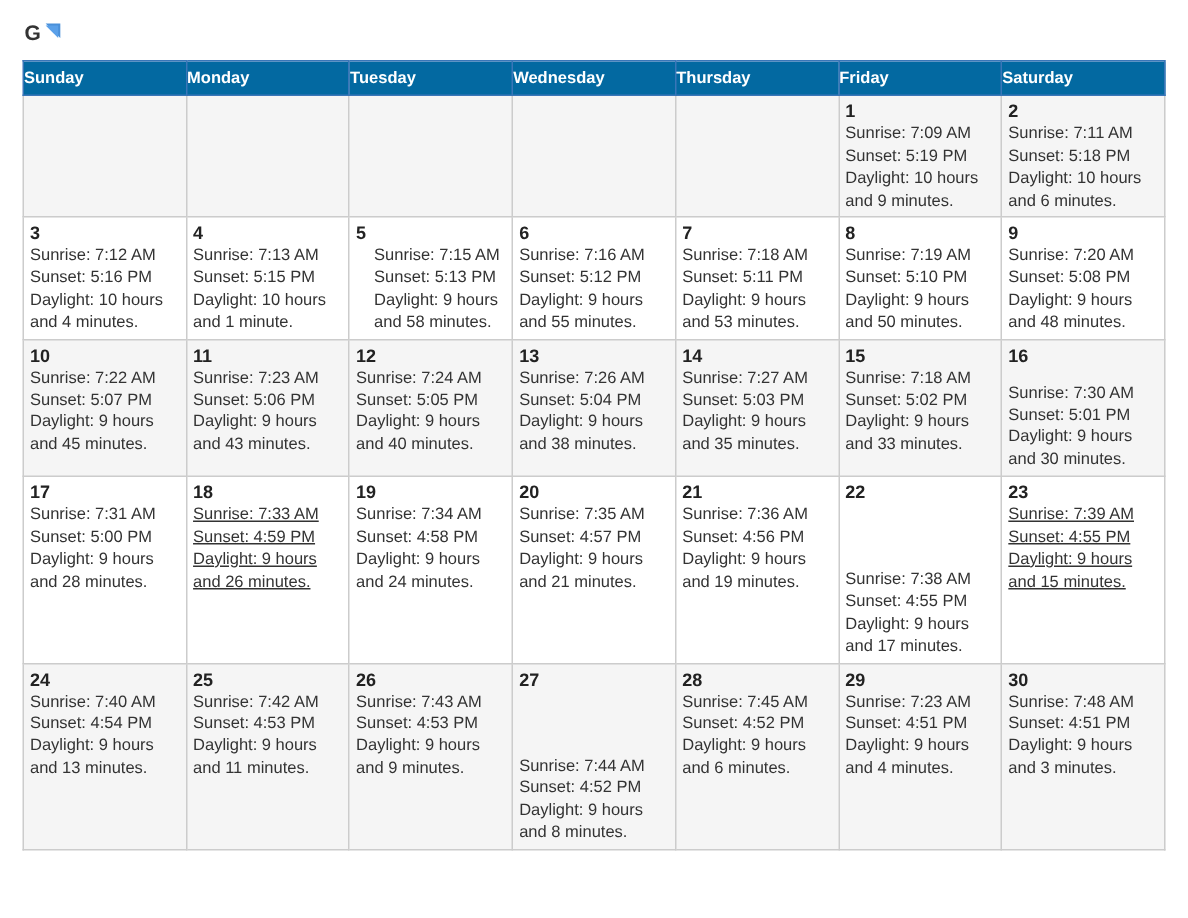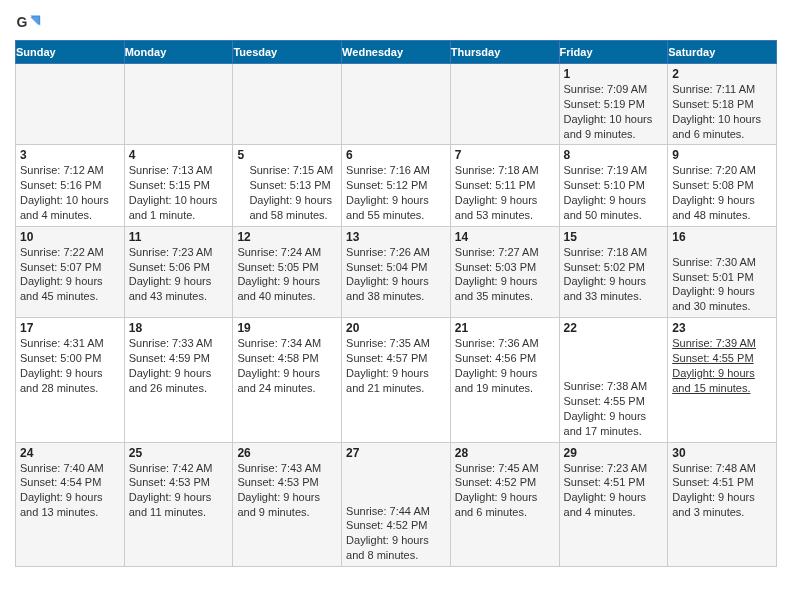--- a/index.html
+++ b/index.html
@@ -223,27 +223,27 @@
           <td>
             <span class="day-num">16</span>
             <div class="day-info" style="white-space: pre-line; margin-top: 11px;">Sunrise: 7:30 AM
 Sunset: 5:01 PM
 Daylight: 9 hours and 30 minutes.</div>
           </td>
         </tr>
         <tr>
           <td>
             <span class="day-num">17</span>
-            <div class="day-info" style="white-space: pre-line;">Sunrise: 4:31 AM
+            <div class="day-info" style="white-space: pre-line;">Sunrise: 7:31 AM
 Sunset: 5:00 PM
 Daylight: 9 hours and 28 minutes.</div>
           </td>
           <td>
             <span class="day-num">18</span>
-            <div class="day-info" style="white-space: pre-line;">Sunrise: 7:33 AM
+            <div class="day-info" style="white-space: pre-line; text-decoration: underline;">Sunrise: 7:33 AM
 Sunset: 4:59 PM
 Daylight: 9 hours and 26 minutes.</div>
           </td>
           <td>
             <span class="day-num">19</span>
             <div class="day-info" style="white-space: pre-line;">Sunrise: 7:34 AM
 Sunset: 4:58 PM
 Daylight: 9 hours and 24 minutes.</div>
           </td>
           <td>

